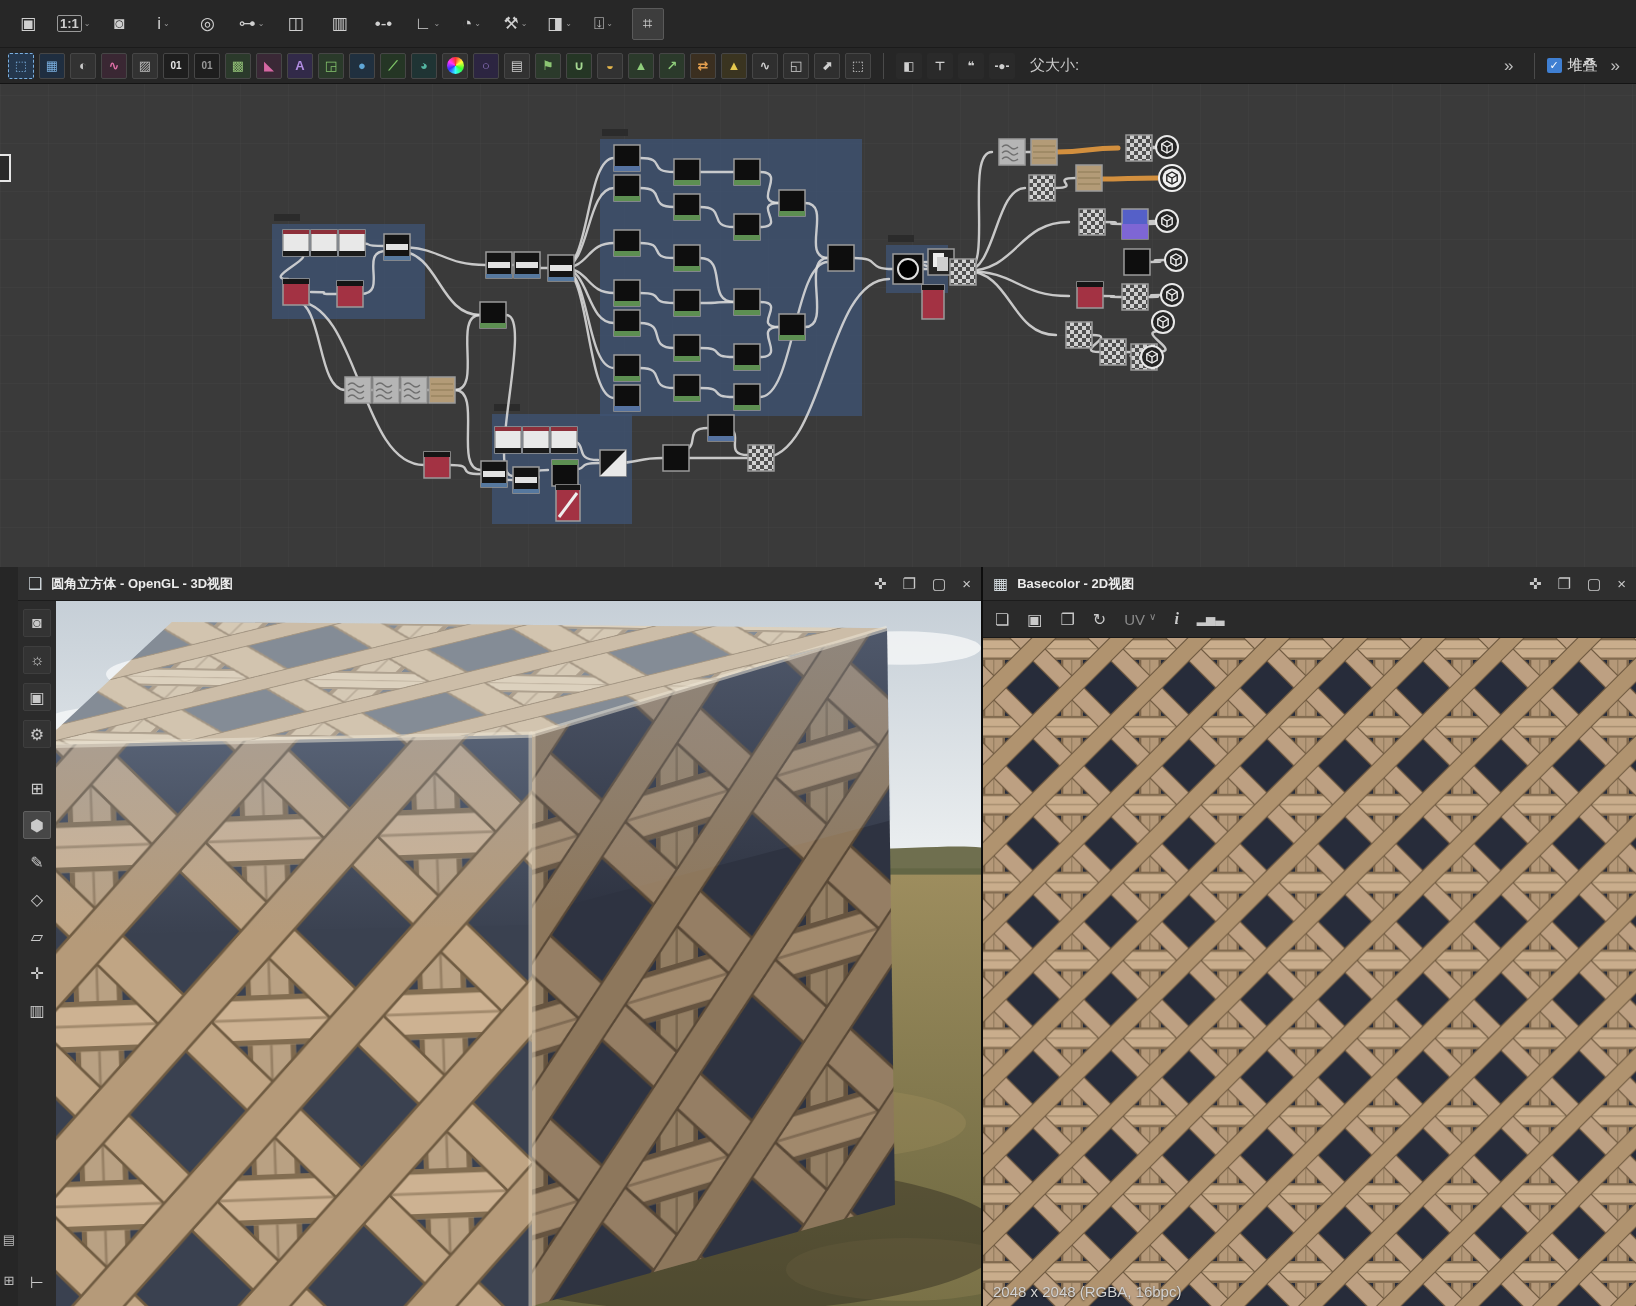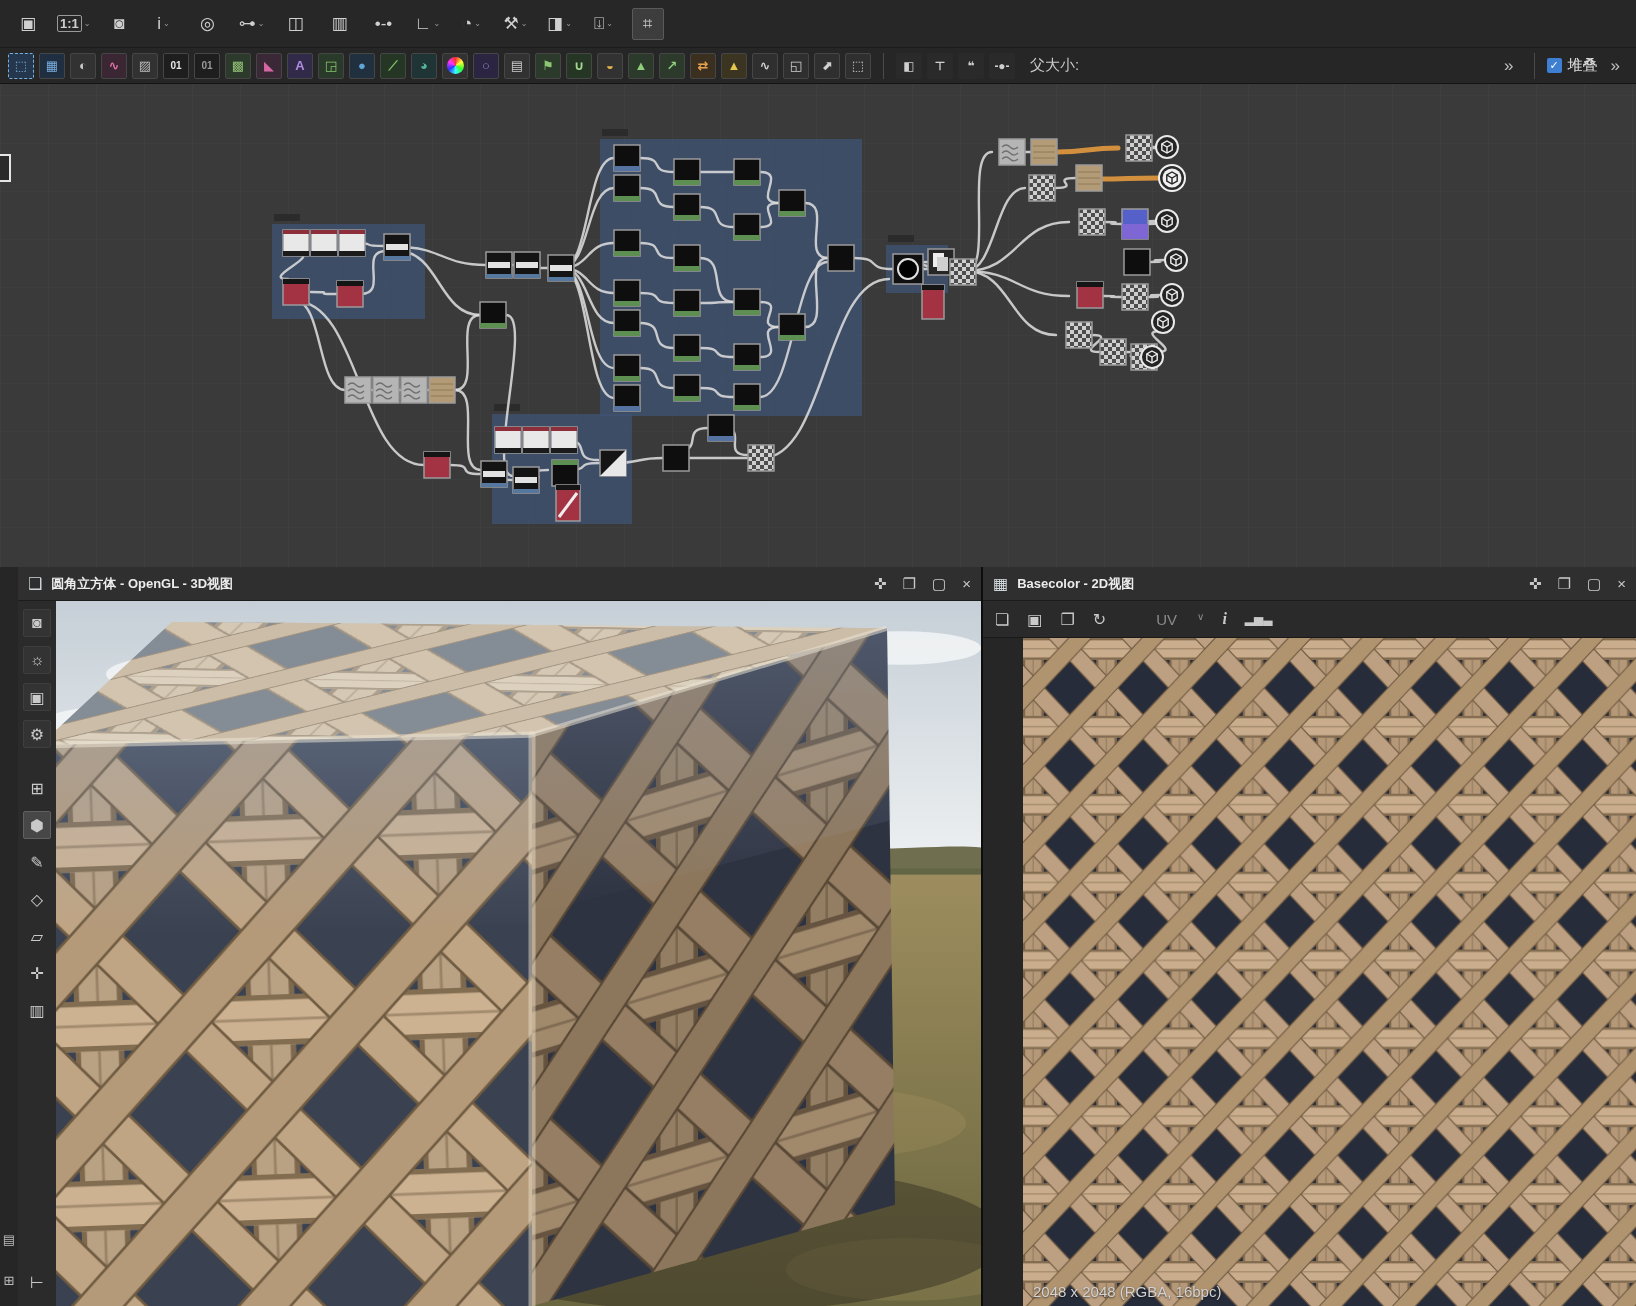--- a/index.html
+++ b/index.html
@@ -39,24 +39,24 @@
   .p3body{flex:1;display:flex;min-height:0;}
   .strip{width:38px;background:#2b2b2b;display:flex;flex-direction:column;align-items:center;gap:9px;padding-top:8px;box-sizing:border-box;position:relative;}
   .stool{width:28px;height:28px;display:flex;align-items:center;justify-content:center;color:#c9c9c9;font-size:16px;border-radius:2px;box-sizing:border-box;}
   .stool.boxed{background:#333333;border:1px solid #3e3e3e;}
   .stool.active{background:#474747;border:1px solid #606060;}
   .stool.low{position:absolute;bottom:10px;}
   .gap8{height:8px;}
   .viewport3d{flex:1;position:relative;background:#4a4a44;min-width:0;}
   .viewport3d svg,.view2d svg{position:absolute;left:0;top:0;width:100%;height:100%;}
   .tb2d{height:36px;background:#2a2a2a;border-bottom:1px solid #191919;display:flex;align-items:center;gap:18px;padding:0 12px;color:#c9c9c9;font-size:16px;}
-  .tb2d .uv{color:#8a8a8a;font-size:15px;display:flex;gap:20px;margin-left:32px;}
+  .tb2d .uv{color:#8a8a8a;font-size:15px;display:flex;gap:4px;}
   .tb2d .uv .c{font-size:10px;}
   .tb2d .it{font-style:italic;font-family:"Liberation Serif",serif;font-weight:bold;}
-  .view2d{flex:1;position:relative;min-height:0;margin-left:40px;}
+  .view2d{flex:1;position:relative;min-height:0;}
   .status2d{position:absolute;left:10px;bottom:6px;font-size:15px;color:#d2d2d2;text-shadow:0 1px 2px rgba(0,0,0,.6);}
 </style>
 </head>
 <body>
 
 <div class="tb1" id="tb1">
     <span class="tool">
       <span>▣</span>
     </span>
     <span class="tool">

